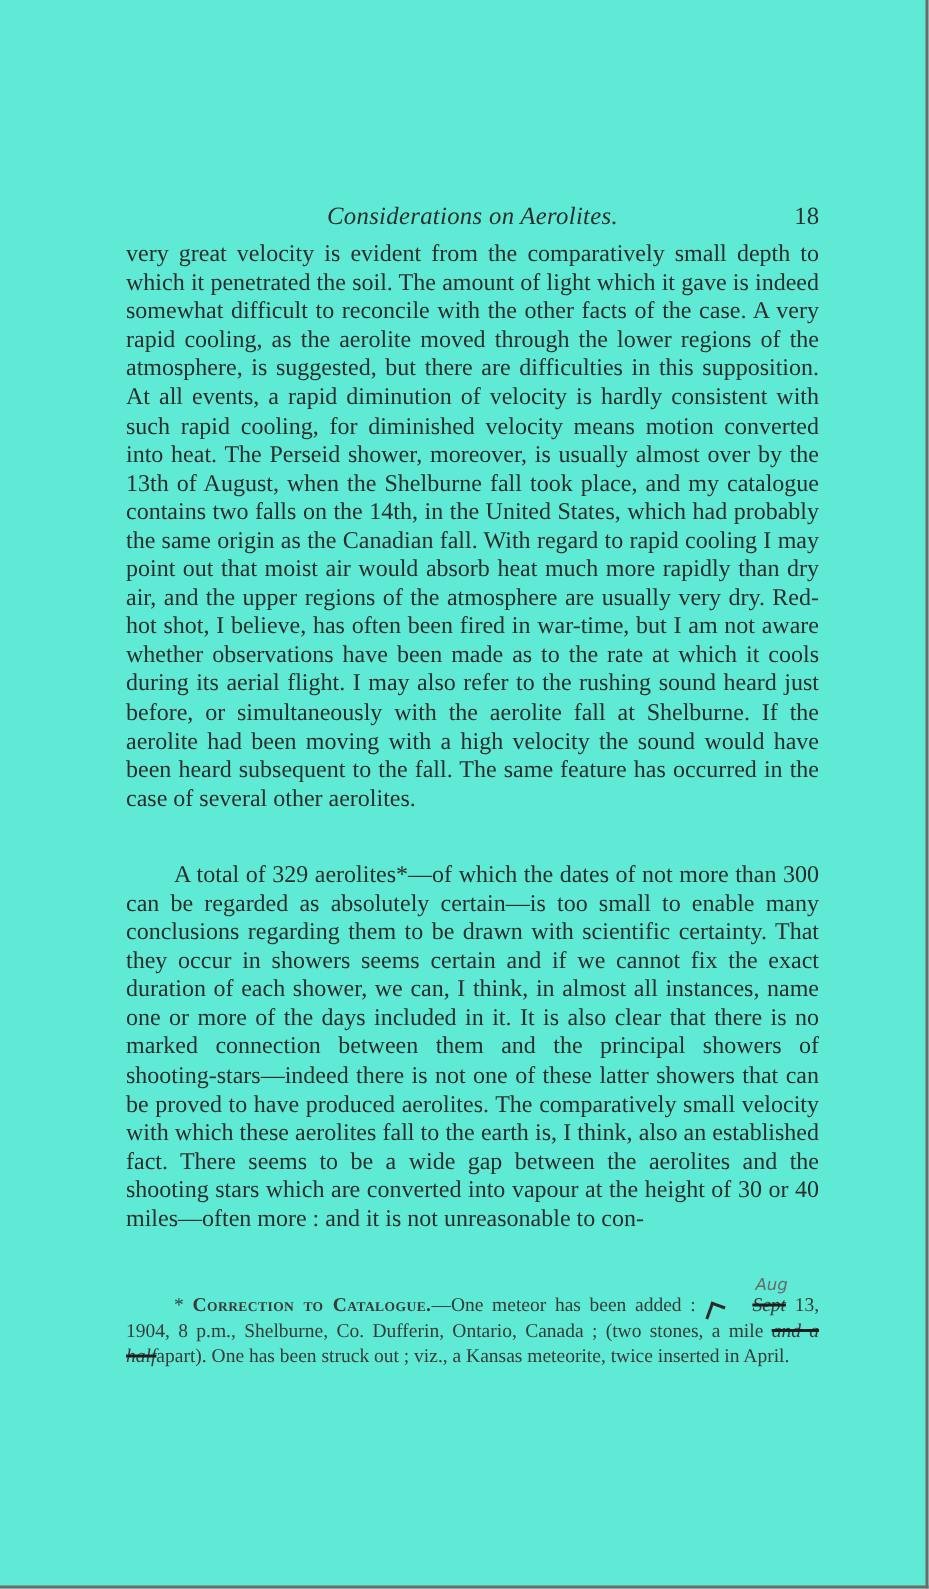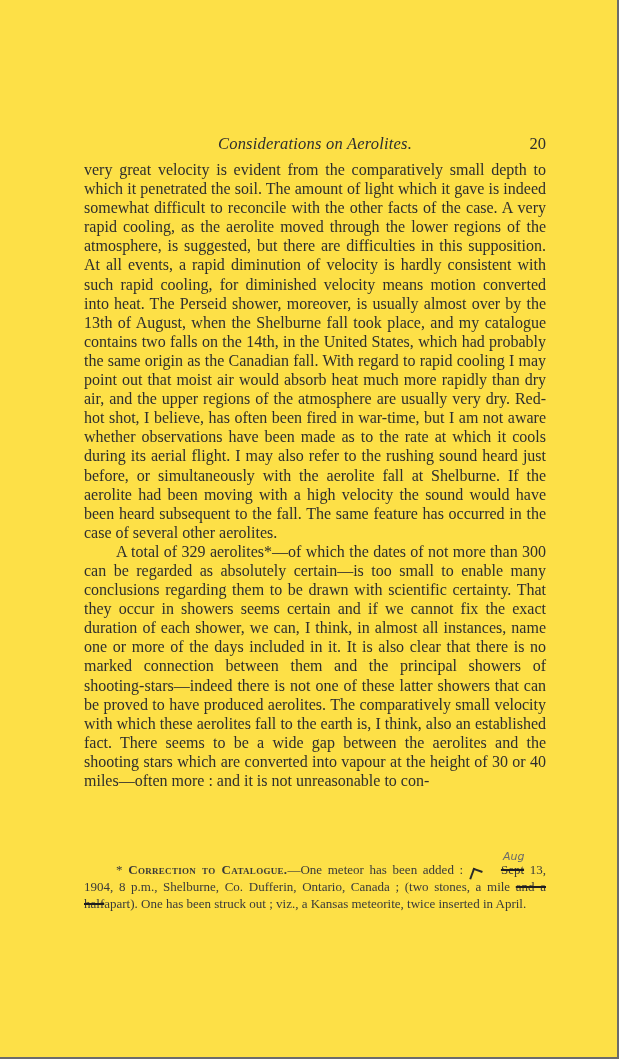--- a/index.html
+++ b/index.html
@@ -14,21 +14,21 @@
     overflow: hidden;
     font-family: "Liberation Serif", "DejaVu Serif", serif;
     color: #2e2e2e;
   }
   .page {
     position: absolute;
     left: 0;
     top: 0;
     width: 617px;
     height: 1057px;
-    background: #fde047;
+    background: #5eead4;
     border-right: 2px solid #6b6b6b;
     border-bottom: 2px solid #6b6b6b;
   }
   .running-head {
     position: absolute;
     left: 84px;
     top: 134px;
     width: 462px;
     height: 20px;
     font-size: 16.5px;
@@ -54,20 +54,21 @@
     width: 462px;
     font-size: 16px;
     line-height: 19.1px;
     text-align: justify;
   }
   .body-text p {
     margin: 0;
   }
   .body-text .indent {
     text-indent: 32px;
+    margin-top: 32px;
   }
   .footnote {
     position: absolute;
     left: 84px;
     top: 861px;
     width: 462px;
     font-size: 13px;
     line-height: 17px;
     text-align: justify;
     color: #3a3a3a;
@@ -78,20 +79,21 @@
   }
   .sc {
     font-variant: small-caps;
     letter-spacing: 0.3px;
     font-weight: bold;
   }
   .strike {
     text-decoration: line-through;
     text-decoration-thickness: 2px;
     text-decoration-color: #1e1e1e;
+    font-style: italic;
   }
   .hand-wrap {
     position: relative;
     display: inline-block;
   }
   .handwritten {
     position: absolute;
     left: 2px;
     top: -13px;
     font-family: "DejaVu Sans", sans-serif;
@@ -111,21 +113,21 @@
     transform: rotate(20deg);
   }
 </style>
 </head>
 <body>
 
 <div class="page">
 
   <div class="running-head">
     <span class="running-title">Considerations on Aerolites.</span>
-    <span class="page-number">20</span>
+    <span class="page-number">18</span>
   </div>
 
   <div class="body-text">
     <p>very great velocity is evident from the comparatively small depth to which it penetrated the soil.  The amount of light which it gave is indeed somewhat difficult to reconcile with the other facts of the case.  A very rapid cooling, as the aerolite moved through the lower regions of the atmosphere, is suggested, but there are difficulties in this supposition.  At all events, a rapid diminution of velocity is hardly consistent with such rapid cooling, for diminished velocity means motion converted into heat.  The Perseid shower, moreover, is usually almost over by the 13th of August, when the Shelburne fall took place, and my catalogue contains two falls on the 14th, in the United States, which had probably the same origin as the Canadian fall.  With regard to rapid cooling I may point out that moist air would absorb heat much more rapidly than dry air, and the upper regions of the atmosphere are usually very dry.  Red-hot shot, I believe, has often been fired in war-time, but I am not aware whether observations have been made as to the rate at which it cools during its aerial flight.  I may also refer to the rushing sound heard just before, or simultaneously with the aerolite fall at Shelburne. If the aerolite had been moving with a high velocity the sound would have been heard subsequent to the fall.  The same feature has occurred in the case of several other aerolites.</p>
     <p class="indent">A total of 329 aerolites*—of which the dates of not more than 300 can be regarded as absolutely certain—is too small to enable many conclusions regarding them to be drawn with scientific certainty.  That they occur in showers seems certain and if we cannot fix the exact duration of each shower, we can, I think, in almost all instances, name one or more of the days included in it.  It is also clear that there is no marked connection between them and the principal showers of shooting-stars—indeed there is not one of these latter showers that can be proved to have produced aerolites.  The comparatively small velocity with which these aerolites fall to the earth is, I think, also an established fact.  There seems to be a wide gap between the aerolites and the shooting stars which are converted into vapour at the height of 30 or 40 miles—often more : and it is not unreasonable to con-</p>
   </div>
 
   <div class="footnote">
     <p><span>* </span><span class="sc">Correction to Catalogue.</span><span>—One meteor has been added : </span><span class="hand-wrap"><span class="strike">Sept</span><span class="handwritten">Aug</span><span class="caret-mark"></span></span><span> 13, 1904, 8 p.m., Shelburne, Co. Dufferin, Ontario, Canada ; (two stones, a mile </span><span class="strike">and a half</span><span>apart).   One has been struck out ; viz., a Kansas meteorite, twice inserted in April.</span></p>
   </div>

